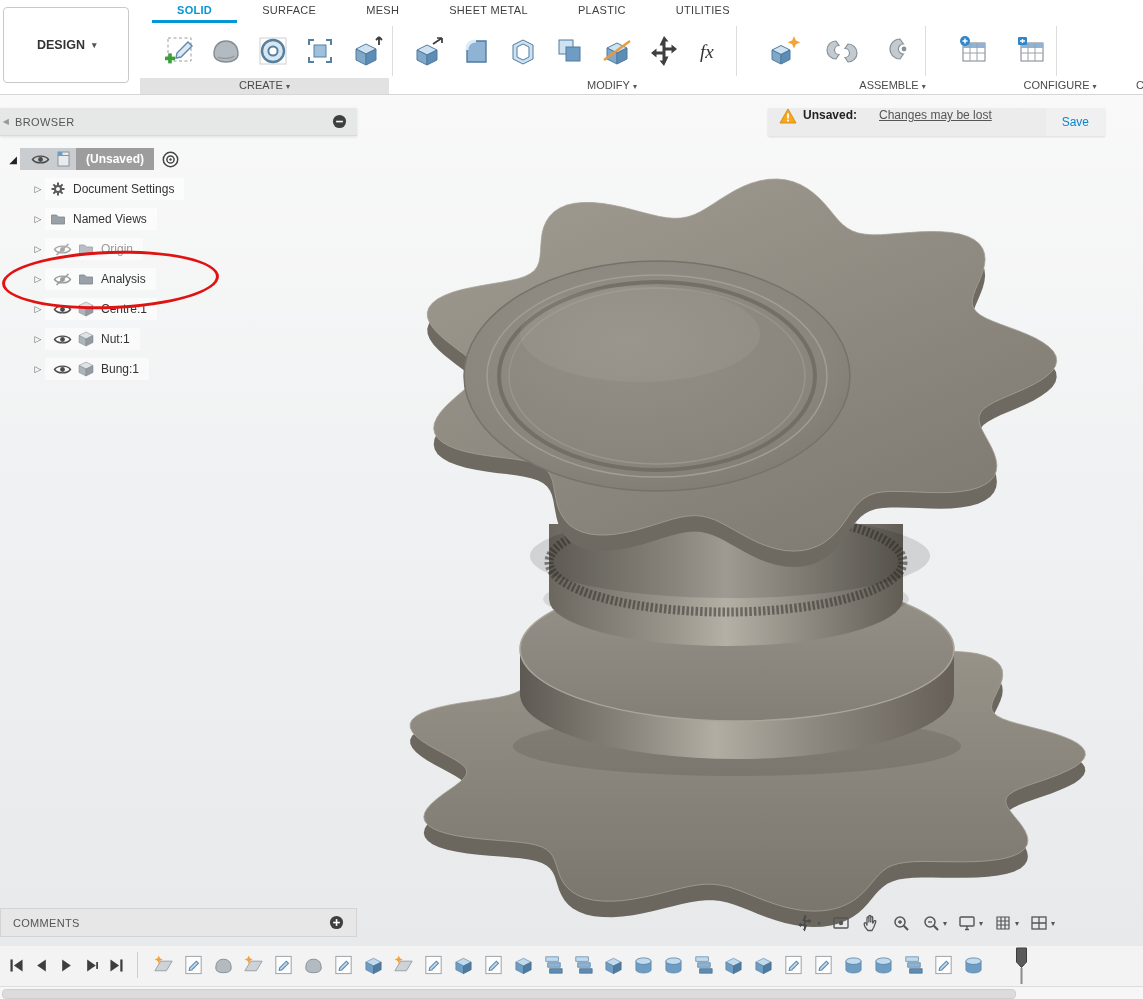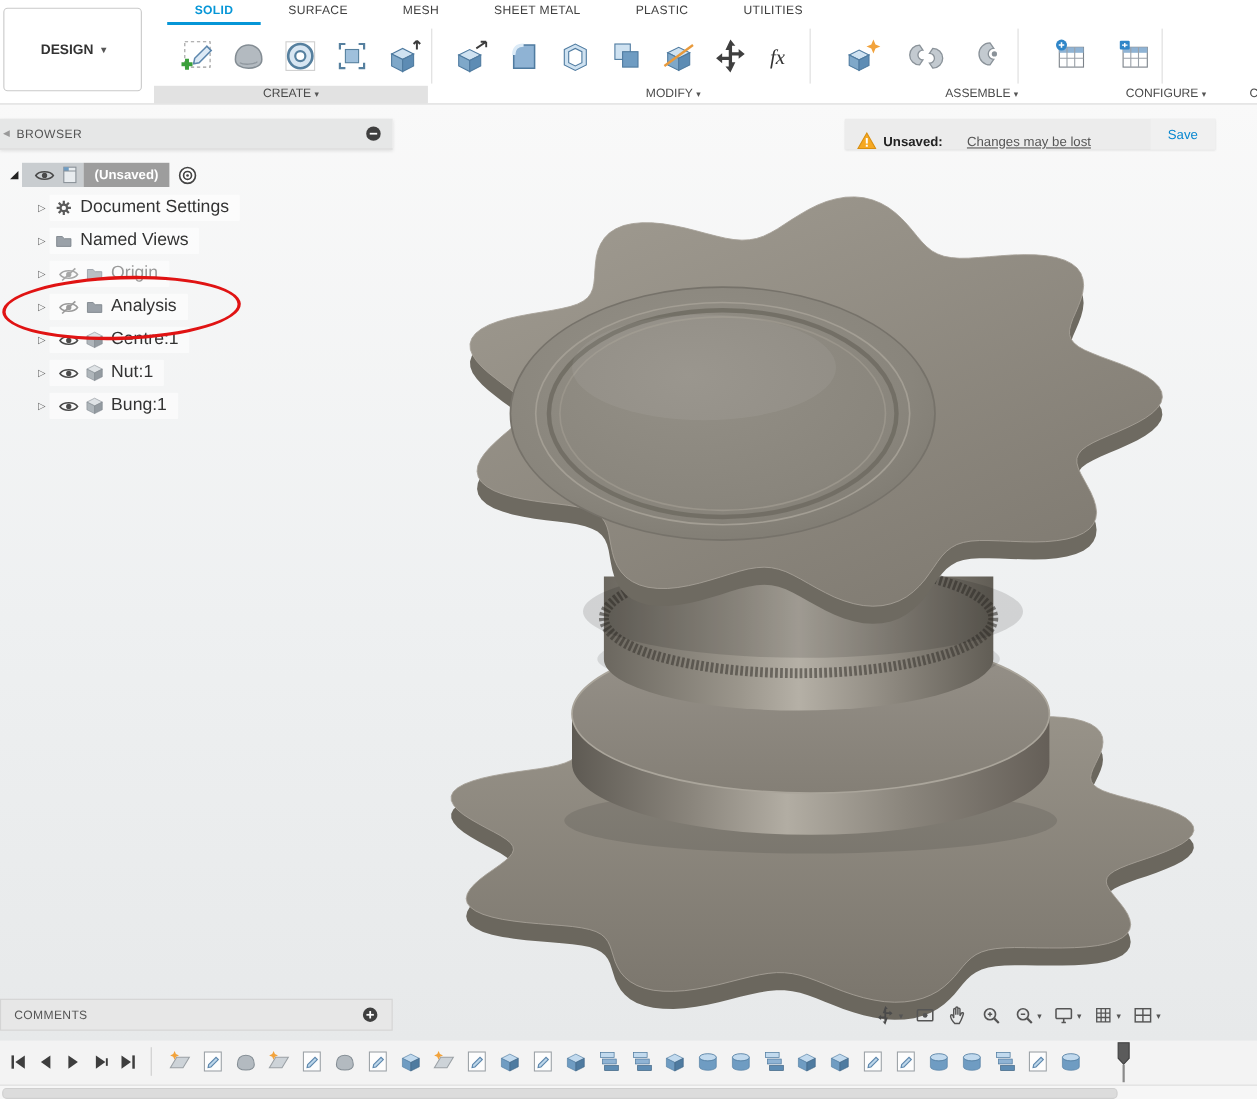--- a/index.html
+++ b/index.html
@@ -28,42 +28,42 @@
   .design-btn{position:absolute;left:3px;top:7px;width:126px;height:76px;background:#fff;border:1px solid #c9c9c9;border-radius:4px;
       display:flex;align-items:center;padding-left:33px;box-sizing:border-box;font-size:12.5px;font-weight:bold;color:#333;z-index:30;cursor:pointer;}
   .design-btn .caret{font-size:9px;margin-left:7px;color:#555;}
 
   
   .canvas{position:absolute;top:94px;left:0;width:1143px;height:852px;
       background:linear-gradient(180deg,#f9f9f9,#eef0f1 55%,#e7e9ea);}
   #model{position:absolute;left:0;top:0;}
 
   
-  .warning-bar{position:absolute;top:14px;right:38px;width:337px;height:28px;background:#ececec;display:flex;align-items:flex-end;
+  .warning-bar{position:absolute;top:14px;right:38px;width:337px;height:28px;background:#ececec;display:flex;align-items:flex-start;
       font-size:12px;box-shadow:0 1px 2px rgba(0,0,0,.12);}
   .warning-bar .wtitle{font-weight:bold;color:#222;margin-left:6px;}
   .warning-bar .wmsg{color:#555;margin-left:22px;text-decoration:underline;}
   .warning-bar .wsave{margin-left:auto;align-self:stretch;display:flex;align-items:center;padding:0 16px;color:#0787d0;background:#f0f0f0;cursor:pointer;}
   .warning-bar svg{margin-left:11px;}
 
   
   .browser{position:absolute;left:0;top:14px;width:357px;}
   .browser-header{height:27px;background:rgba(228,229,230,.94);display:flex;align-items:center;font-size:11px;color:#555;
       letter-spacing:.4px;border-bottom:1px solid #d9d9d9;box-shadow:0 1px 3px rgba(0,0,0,.10);}
   .browser-header .grip{width:12px;text-align:center;font-size:8px;color:#999;}
   .browser-header .ptitle{margin-left:3px;}
   .hdr-btn{margin-left:auto;margin-right:10px;width:15px;height:15px;cursor:pointer;}
   .tree{padding-top:8px;}
   .trow{height:30px;display:flex;align-items:center;}
   .trow .caret{width:14px;margin-left:9px;font-size:9px;color:#666;text-align:center;cursor:pointer;}
   .trow.child .caret{margin-left:31px;}
   .chip{display:flex;align-items:center;background:rgba(255,255,255,.58);padding:3px 10px 3px 5px;border-radius:1px;cursor:pointer;}
   .chip .eye{width:19px;height:13px;margin:0 6px 0 3px;cursor:pointer;}
   .chip .ticon{width:16px;height:16px;margin-right:7px;}
-  .chip .tlabel{font-size:16px;color:#333;white-space:nowrap;}
+  .chip .tlabel{font-size:12px;color:#333;white-space:nowrap;}
   .chip .tlabel.dim{color:#999;}
   .root .caret{font-size:10px;color:#222;margin-left:6px;}
   .root-iconbox{background:#c9cdd0;display:flex;align-items:center;padding:3px 5px;}
   .root-label{background:#9d9d9d;color:#fff;font-weight:bold;font-size:12px;padding:4px 10px;}
   .root .eye{width:19px;height:13px;margin:0 6px;}
   .radio{width:17px;height:17px;margin-left:8px;cursor:pointer;}
 
   .annotation{position:absolute;left:2px;top:157px;width:211px;height:52px;border:3px solid #e01313;border-radius:50%;
       transform:rotate(-2deg);z-index:9;pointer-events:none;}
 

